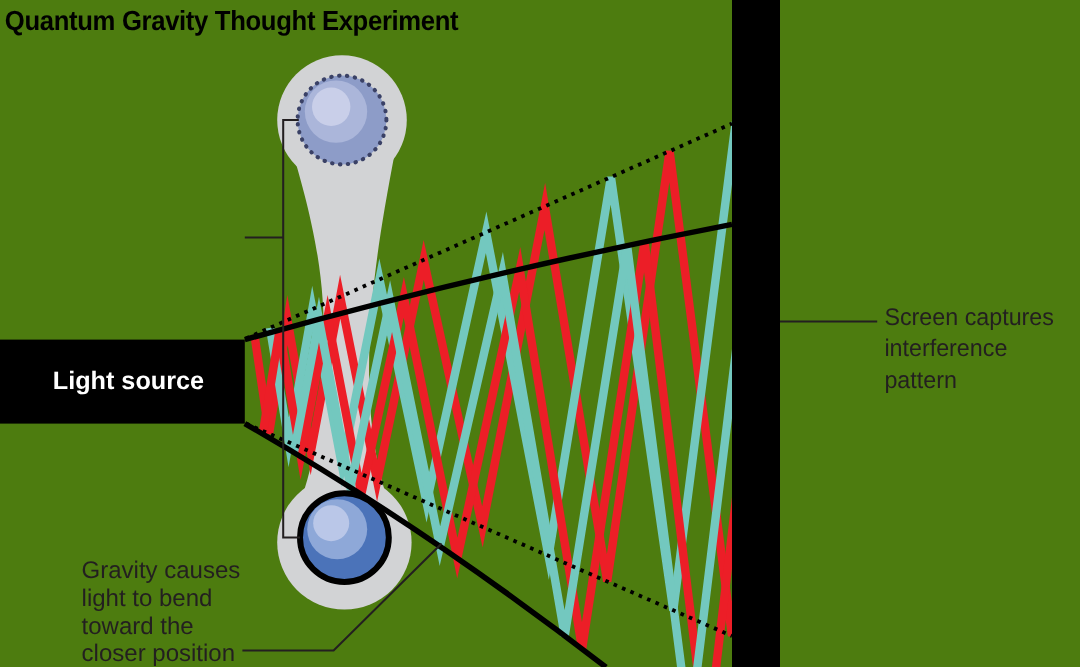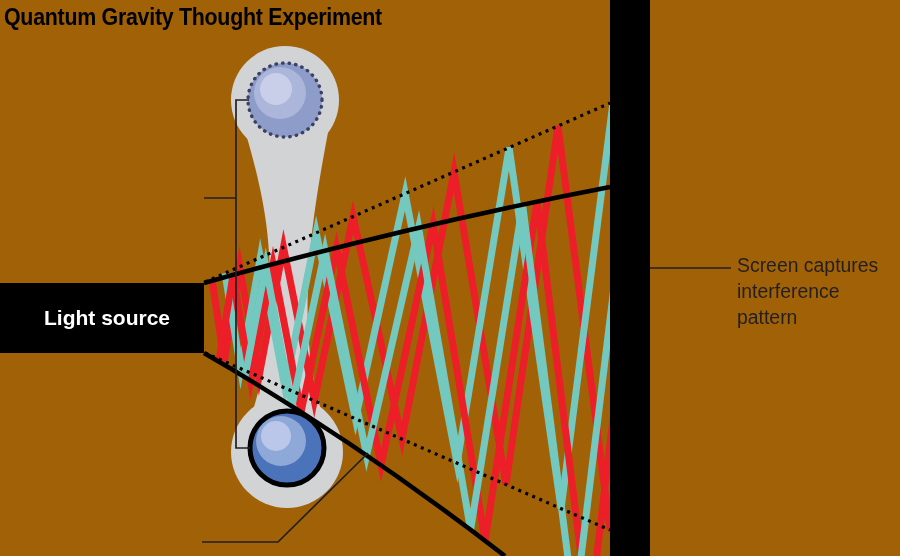--- a/index.html
+++ b/index.html
@@ -1,16 +1,16 @@
 <!DOCTYPE html>
 <html><head>
 <meta charset="utf-8">
 <style>
   html,body{margin:0;padding:0;background:#fff;}
-  .stage{position:relative;width:900px;height:556px;background:#a16207;overflow:hidden;
+  .stage{position:relative;width:900px;height:556px;background:#4d7c0f;overflow:hidden;
          font-family:"Liberation Sans","DejaVu Sans",sans-serif;}
   .stage svg{position:absolute;left:0;top:0;}
   .title{position:absolute;left:4px;top:4px;font-size:23px;font-weight:700;color:#000;
          letter-spacing:-0.3px;transform:scaleX(0.93);transform-origin:left top;white-space:pre-line;}
   .lbl{position:absolute;font-size:20px;color:#231f20;white-space:pre-line;}
   .lbl.particle{left:68px;top:135px;line-height:26px;}
   .lbl.gravity{left:68px;top:465px;line-height:23px;}
   .lbl.screen{left:737px;top:252px;line-height:26px;transform:scaleX(0.97);transform-origin:left top;}
   .lightsource-text{position:absolute;left:44px;top:283px;height:70px;display:flex;align-items:center;
          font-size:21px;font-weight:700;color:#fff;white-space:pre-line;}
@@ -60,16 +60,20 @@
 
     <path d="M249,100 H236 V448 H250 M204,198 H236" fill="none" stroke-width="1.7" stroke="#231F20"></path>
     <path d="M202,542 H278 L368,453" fill="none" stroke-width="1.7" stroke="#231F20"></path>
     <path d="M650,268 H731" fill="none" stroke-width="1.7" stroke="#231F20"></path>
 
     <rect x="0" y="283" width="204" height="70" fill="#000000"></rect>
     <rect x="610" y="0" width="40" height="556" fill="#000000"></rect>
   </svg>
 
   <div class="title">Quantum Gravity Thought Experiment</div>
+  <div class="lbl gravity">Gravity causes
+light to bend
+toward the
+closer position</div>
   <div class="lbl screen">Screen captures
 interference pattern</div>
   <div class="lightsource-text">Light source</div>
 </div>
 
 </body></html>

